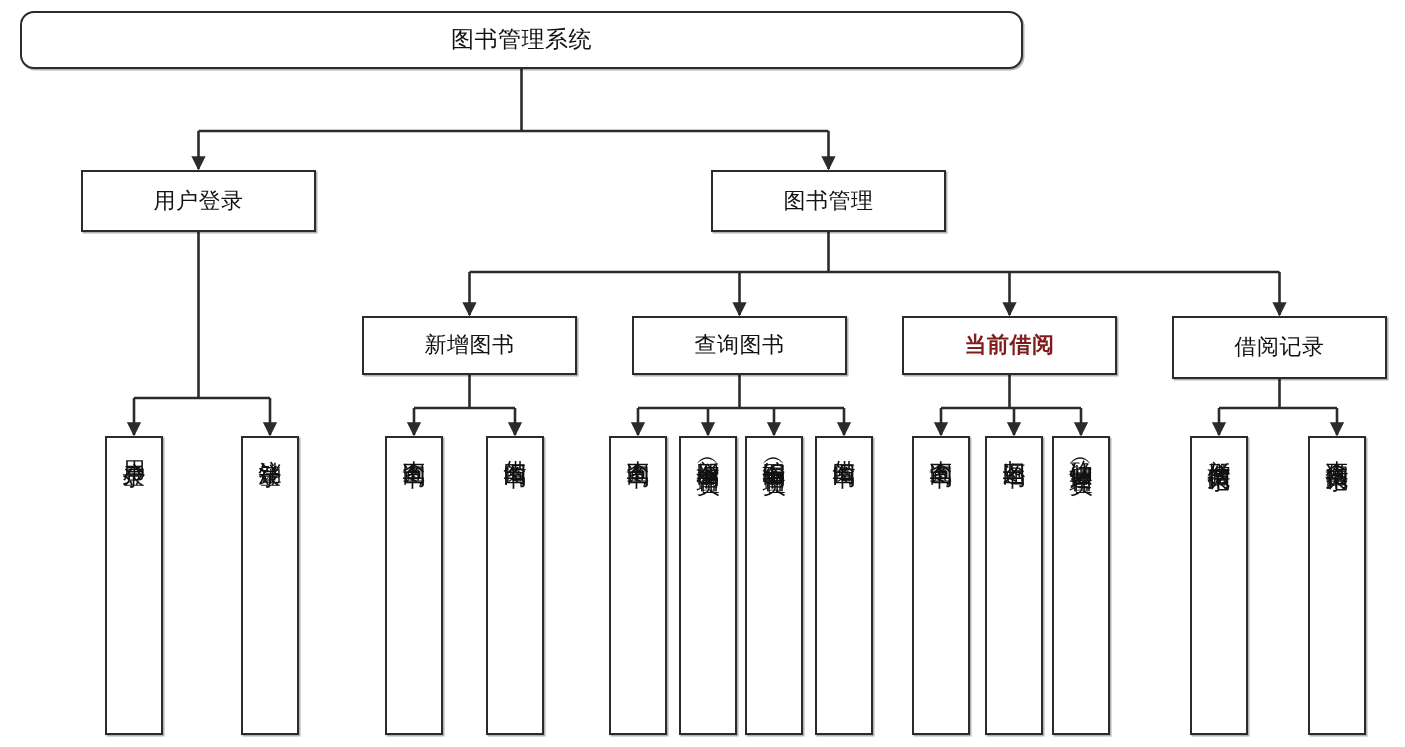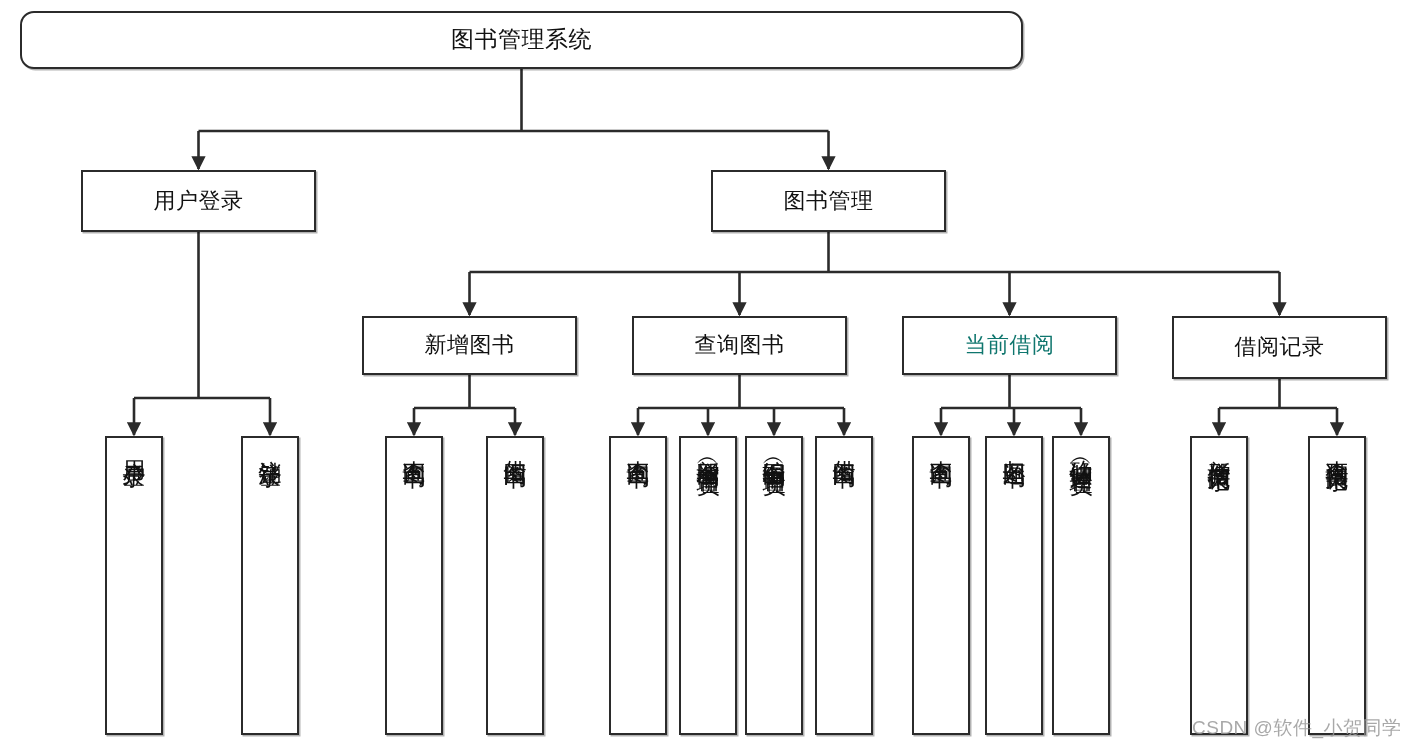--- a/index.html
+++ b/index.html
@@ -130,21 +130,21 @@
       <div class="node horiz" style="left: 711px; top: 170px; width: 235px; height: 62px; border-color: rgb(43, 43, 43); background: rgb(255, 255, 255); font-family: Liberation Serif, serif;">
         <span class="label" style="color: rgb(17, 17, 17);">图书管理</span>
       </div>
       <div class="node horiz" style="left: 362px; top: 316px; width: 215px; height: 59px; border-color: rgb(43, 43, 43); background: rgb(255, 255, 255);">
         <span class="label" style="color: rgb(17, 17, 17);">新增图书</span>
       </div>
       <div class="node horiz" style="left: 632px; top: 316px; width: 215px; height: 59px; border-color: rgb(43, 43, 43); background: rgb(255, 255, 255);">
         <span class="label" style="color: rgb(17, 17, 17);">查询图书</span>
       </div>
       <div class="node horiz" style="left: 902px; top: 316px; width: 215px; height: 59px; border-color: rgb(43, 43, 43); background: rgb(255, 255, 255);">
-        <span class="label" style="color: #0f766e;">当前借阅</span>
+        <span class="label" style="color: #7f1d1d; font-weight: bold;">当前借阅</span>
       </div>
       <div class="node horiz" style="left: 1172px; top: 316px; width: 215px; height: 63px; border-color: rgb(43, 43, 43); background: rgb(255, 255, 255);">
         <span class="label" style="color: rgb(17, 17, 17);">借阅记录</span>
       </div>
       <div class="node vert" style="left: 105px; top: 436px; width: 58px; height: 299px; border-color: rgb(43, 43, 43); background: rgb(255, 255, 255);">
         <span class="label" style="color: rgb(17, 17, 17);">用户登录</span>
       </div>
       <div class="node vert" style="left: 241px; top: 436px; width: 58px; height: 299px; border-color: rgb(43, 43, 43); background: rgb(255, 255, 255);">
         <span class="label" style="color: rgb(17, 17, 17);">注销登录</span>
       </div>
@@ -175,14 +175,13 @@
       <div class="node vert" style="left: 1052px; top: 436px; width: 58px; height: 299px; border-color: rgb(43, 43, 43); background: rgb(255, 255, 255);">
         <span class="label" style="color: rgb(17, 17, 17);">确认归还（管理员）</span>
       </div>
       <div class="node vert" style="left: 1190px; top: 436px; width: 58px; height: 299px; border-color: rgb(43, 43, 43); background: rgb(255, 255, 255);">
         <span class="label" style="color: rgb(17, 17, 17);">新增借阅记录</span>
       </div>
       <div class="node vert" style="left: 1308px; top: 436px; width: 58px; height: 299px; border-color: rgb(43, 43, 43); background: rgb(255, 255, 255);">
         <span class="label" style="color: rgb(17, 17, 17);">查询借阅记录</span>
       </div>
     </div>
-  <div id="watermark" style="left: 1192px; top: 715px; color: rgb(154, 154, 154);">CSDN @软件_小贺同学</div>
 </div>
 
 </body></html>

